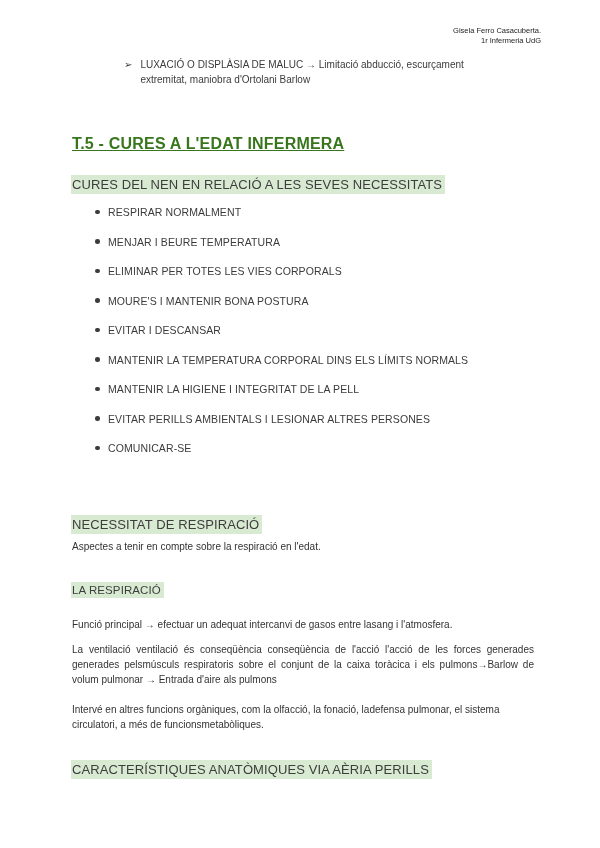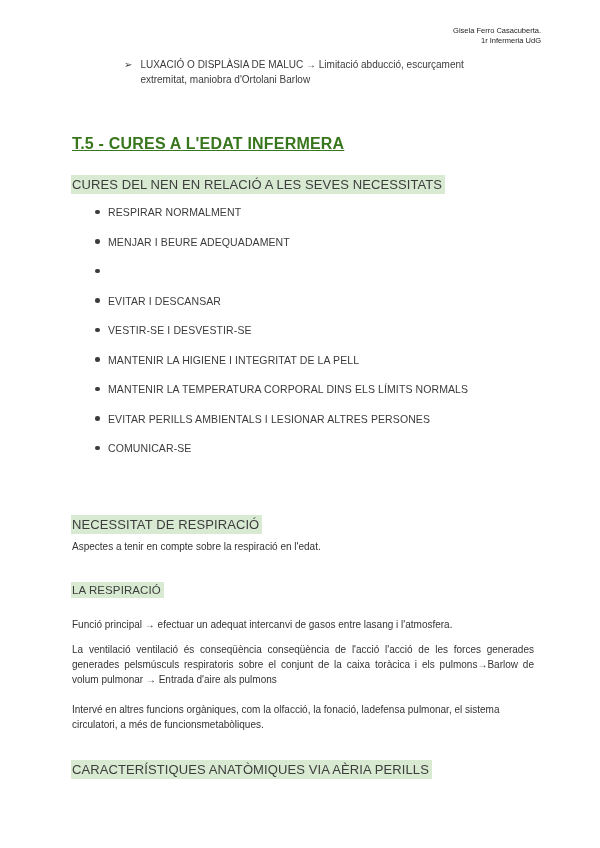--- a/index.html
+++ b/index.html
@@ -86,26 +86,26 @@
       <span class="arrow">➢</span>
       <span>LUXACIÓ O DISPLÀSIA DE MALUC → Limitació abducció, escurçament extremitat, maniobra d'Ortolani Barlow</span>
     </div>
 
     <h1 class="doc-title">T.5 - CURES A L'EDAT INFERMERA</h1>
 
     <h2 class="h-section h-needs"><span class="hl">CURES DEL NEN EN RELACIÓ A LES SEVES NECESSITATS</span></h2>
 
     <ul class="needs-list">
       <li><span class="dot"></span><span>RESPIRAR NORMALMENT</span></li>
-      <li><span class="dot"></span><span>MENJAR I BEURE ADEQUADAMENT</span></li>
-      <li><span class="dot"></span></li>
+      <li><span class="dot"></span><span>MENJAR I BEURE TEMPERATURA</span></li>
+      <li><span class="dot"></span><span>ELIMINAR PER TOTES LES VIES CORPORALS</span></li>
+      <li><span class="dot"></span><span>MOURE'S I MANTENIR BONA POSTURA</span></li>
       <li><span class="dot"></span><span>EVITAR I DESCANSAR</span></li>
-      <li><span class="dot"></span><span>VESTIR-SE I DESVESTIR-SE</span></li>
+      <li><span class="dot"></span><span>MANTENIR LA TEMPERATURA CORPORAL DINS ELS LÍMITS NORMALS</span></li>
       <li><span class="dot"></span><span>MANTENIR LA HIGIENE I INTEGRITAT DE LA PELL</span></li>
-      <li><span class="dot"></span><span>MANTENIR LA TEMPERATURA CORPORAL DINS ELS LÍMITS NORMALS</span></li>
       <li><span class="dot"></span><span>EVITAR PERILLS AMBIENTALS I LESIONAR ALTRES PERSONES</span></li>
       <li><span class="dot"></span><span>COMUNICAR-SE</span></li>
     </ul>
 
     <h2 class="h-section h-resp"><span class="hl">NECESSITAT DE RESPIRACIÓ</span></h2>
 
     <p class="body-p p-aspectes">Aspectes a tenir en compte sobre la respiració en l'edat.</p>
 
     <h3 class="h-sub h-laresp"><span class="hl">LA RESPIRACIÓ</span></h3>
 

